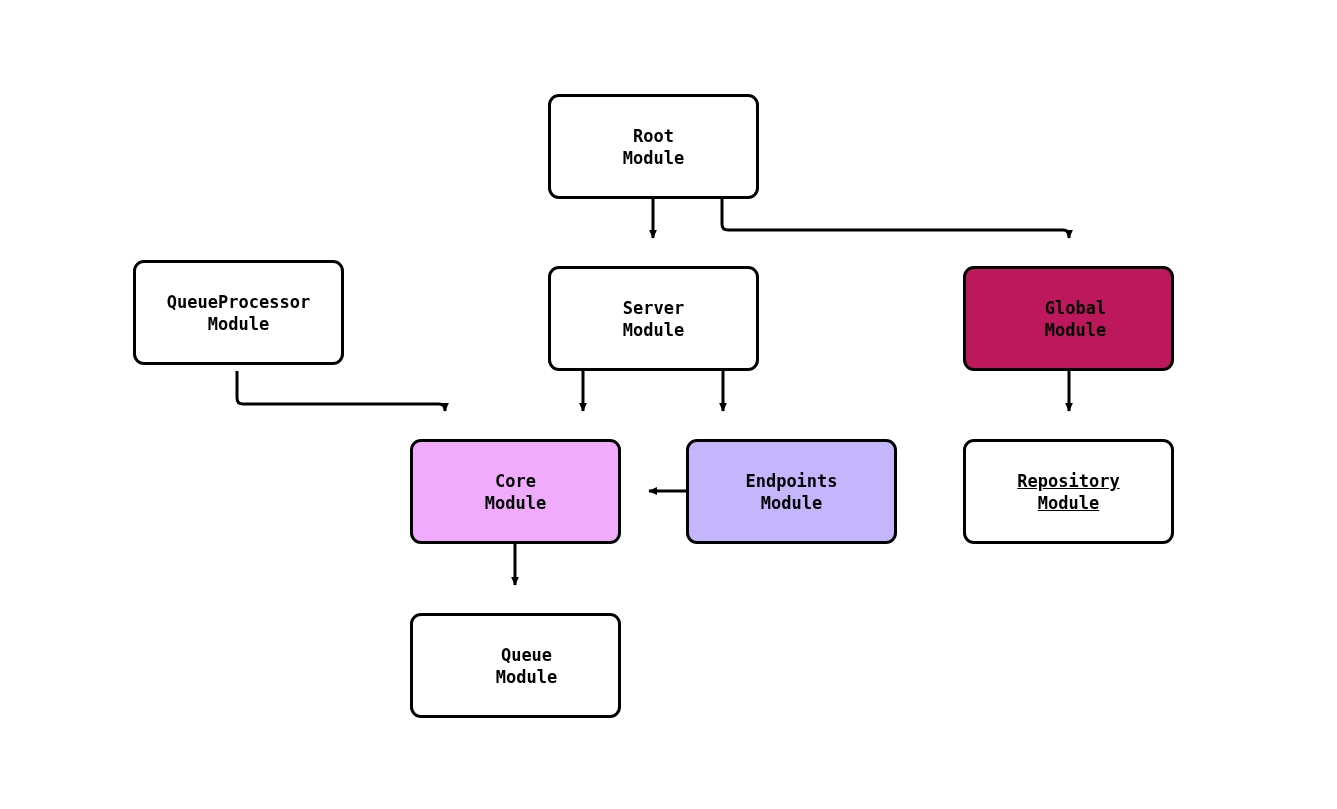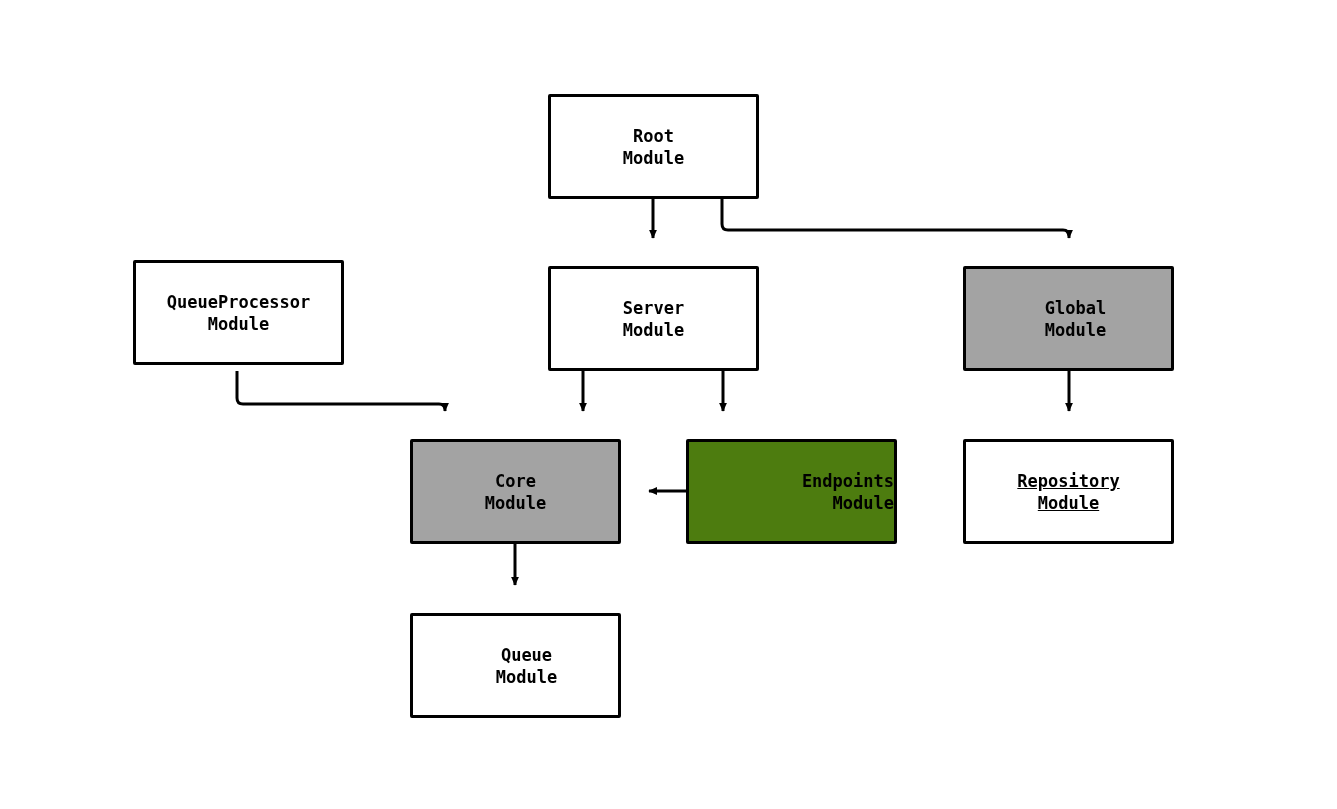--- a/index.html
+++ b/index.html
@@ -21,21 +21,21 @@
     top: 0;
     width: 1337px;
     height: 809px;
     pointer-events: none;
   }
   .node {
     position: absolute;
     box-sizing: border-box;
     background: #ffffff;
     border: 3px solid #000000;
-    border-radius: 2px;
+    border-radius: 11px;
     display: flex;
     flex-direction: column;
     align-items: center;
     justify-content: center;
     z-index: 2;
   }
   .node-label {
     font-family: "DejaVu Sans Mono", "Liberation Mono", monospace;
     font-size: 17px;
     font-weight: bold;
@@ -75,29 +75,29 @@
         <div class="node-label">Module</div>
       </div>
       <div class="node" style="left: 133px; top: 260px; width: 211px; height: 105px; border-color: rgb(0, 0, 0); background: rgb(255, 255, 255);">
         <div class="node-label">QueueProcessor</div>
         <div class="node-label">Module</div>
       </div>
       <div class="node" style="left: 548px; top: 266px; width: 211px; height: 105px; border-color: rgb(0, 0, 0); background: rgb(255, 255, 255); align-items: center;">
         <div class="node-label">Server</div>
         <div class="node-label">Module</div>
       </div>
-      <div class="node" style="left: 963px; top: 266px; width: 211px; height: 105px; border-color: rgb(0, 0, 0); background: #a3a3a3; padding-left: 14px;">
+      <div class="node" style="left: 963px; top: 266px; width: 211px; height: 105px; border-color: rgb(0, 0, 0); background: #be185d; padding-left: 14px;">
         <div class="node-label">Global</div>
         <div class="node-label">Module</div>
       </div>
-      <div class="node" style="left: 410px; top: 439px; width: 211px; height: 105px; border-color: rgb(0, 0, 0); background: #a3a3a3;">
+      <div class="node" style="left: 410px; top: 439px; width: 211px; height: 105px; border-color: rgb(0, 0, 0); background: #f0abfc;">
         <div class="node-label">Core</div>
         <div class="node-label">Module</div>
       </div>
-      <div class="node" style="left: 686px; top: 439px; width: 211px; height: 105px; border-color: rgb(0, 0, 0); background: #4d7c0f; align-items: flex-end;">
+      <div class="node" style="left: 686px; top: 439px; width: 211px; height: 105px; border-color: rgb(0, 0, 0); background: #c4b5fd;">
         <div class="node-label">Endpoints</div>
         <div class="node-label">Module</div>
       </div>
       <div class="node" style="left: 963px; top: 439px; width: 211px; height: 105px; border-color: rgb(0, 0, 0); background: rgb(255, 255, 255); text-decoration: underline;">
         <div class="node-label">Repository</div>
         <div class="node-label">Module</div>
       </div>
       <div class="node" style="left: 410px; top: 613px; width: 211px; height: 105px; border-color: rgb(0, 0, 0); background: rgb(255, 255, 255); padding-left: 22px;">
         <div class="node-label">Queue</div>
         <div class="node-label">Module</div>

